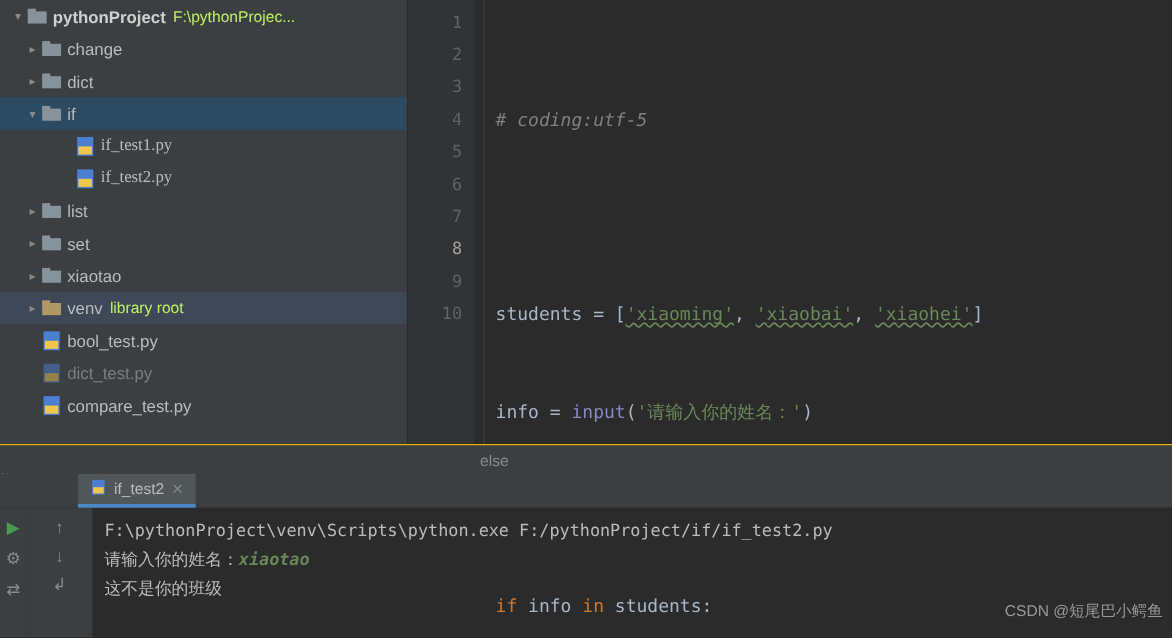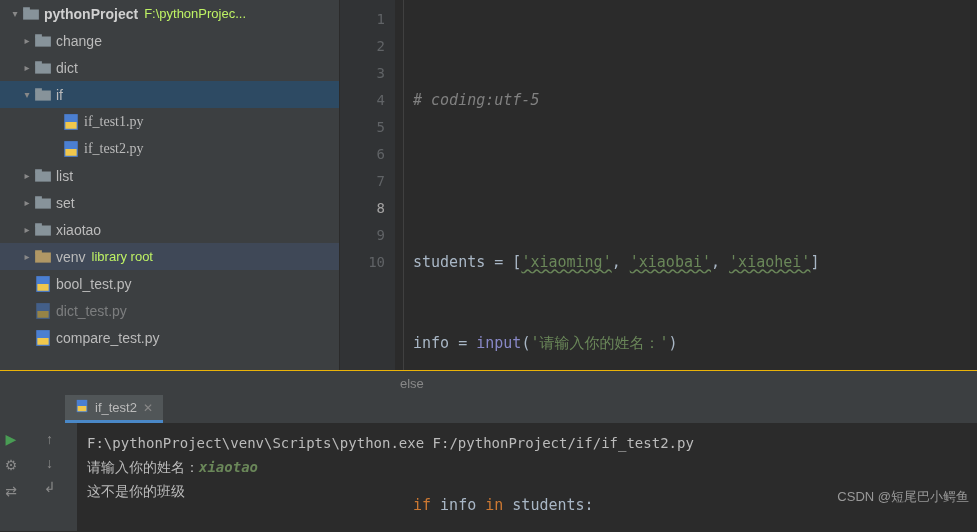--- a/index.html
+++ b/index.html
@@ -148,21 +148,21 @@
   padding: 8px 10px;
   font-family: Consolas, monospace;
   font-size: 14px;
   line-height: 24px;
   color: #bbbbbb;
 }
 .console .input-val { color: #6a8759; font-style: italic; font-weight: bold; }
 .watermark {
   position: absolute;
   right: 8px;
-  bottom: 26px;
+  bottom: 14px;
   color: #999;
   font-size: 13px;
 }
 </style>
 </head>
 <body>
 
 <div class="main-split">
   <div class="sidebar">
     <div class="tree-row">

